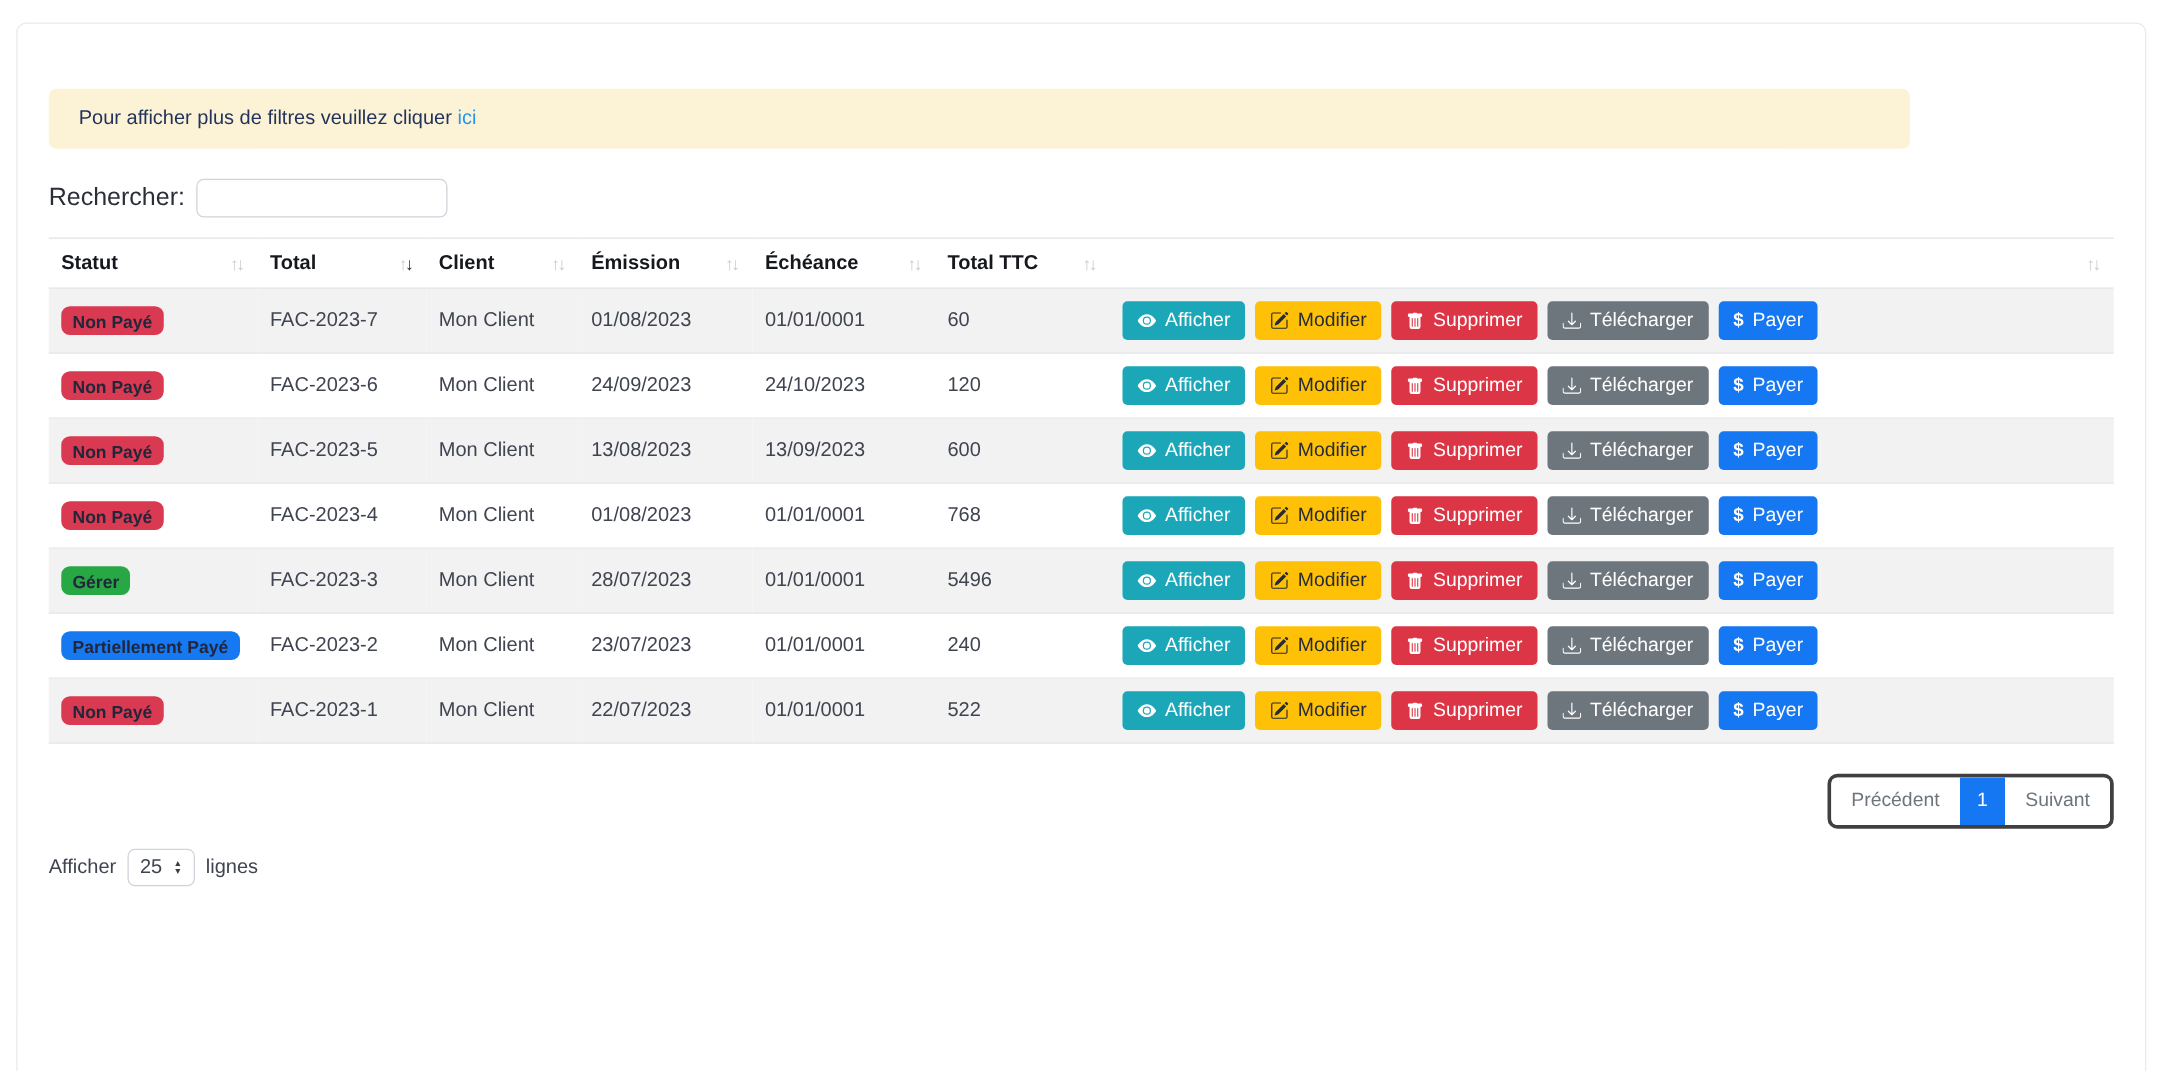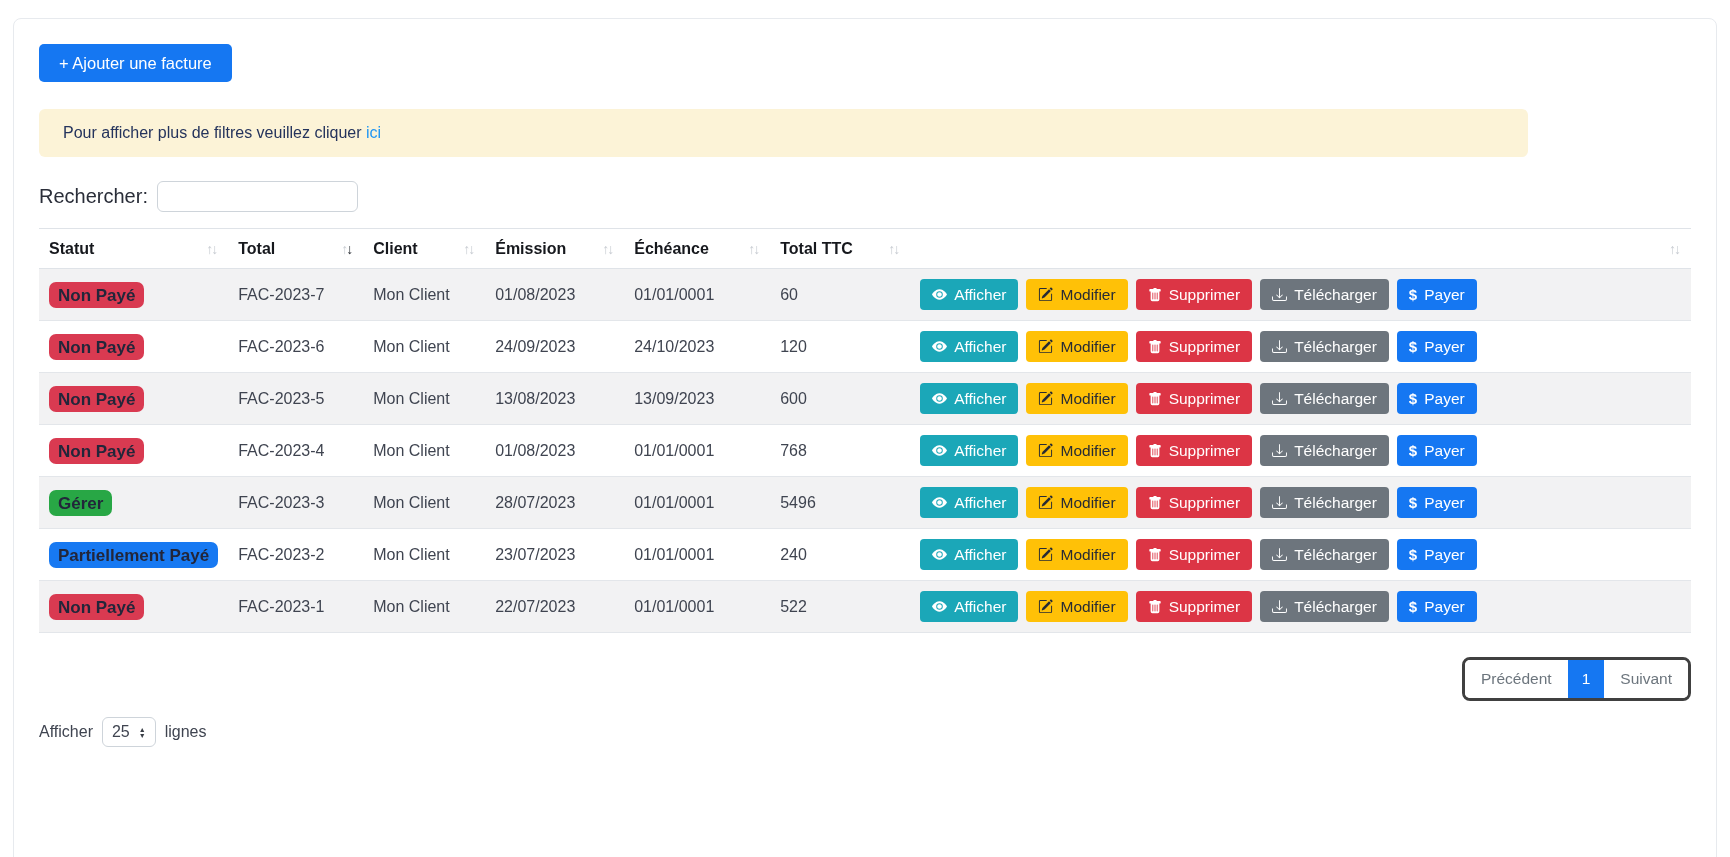--- a/index.html
+++ b/index.html
@@ -79,21 +79,21 @@
   .sort i { font-style: normal; font-size: 14px; color: #c8ccd2; line-height: 1; }
   .sort i + i { margin-left: -2px; }
   .sort i.on { color: #2b2f36; }
 
   table.invoices tbody tr { height: 52px; border-bottom: 1px solid #e3e6ea; }
   table.invoices tbody tr:nth-child(odd) { background: #f2f2f3; }
   table.invoices td { padding: 0 10px; color: #3f4450; white-space: nowrap; }
 
   .badge {
     display: inline-block; padding: 5px 9px 4px 9px; border-radius: 7px;
-    font-size: 17px; font-weight: 700; color: #22263a; line-height: 1;
+    font-size: 14px; font-weight: 700; color: #22263a; line-height: 1;
     white-space: nowrap;
   }
 
   .actions-cell { display: flex; align-items: center; gap: 8px; }
   .btn-action {
     display: inline-flex; align-items: center; gap: 7px;
     border: none; cursor: pointer; font-family: inherit;
     height: 31px; padding: 0 12px; border-radius: 4px;
     font-size: 15.5px; line-height: 1; white-space: nowrap;
   }
@@ -126,21 +126,20 @@
   .select-arrows { display: inline-flex; flex-direction: column; gap: 1px; }
   .select-arrows span { font-size: 7px; line-height: 5px; color: #3a3f47; }
 </style>
 </head>
 <body>
 
 <div class="card">
 
   <div class="card-body">
 
-    <button class="btn-add">+ Ajouter une facture</button>
 
     <div class="alert">
       <span>Pour afficher plus de filtres veuillez cliquer</span>
       <a>ici</a>
     </div>
 
     <div class="search-row">
       <label>Rechercher:</label>
       <input type="text" value="" style="">
     </div>

